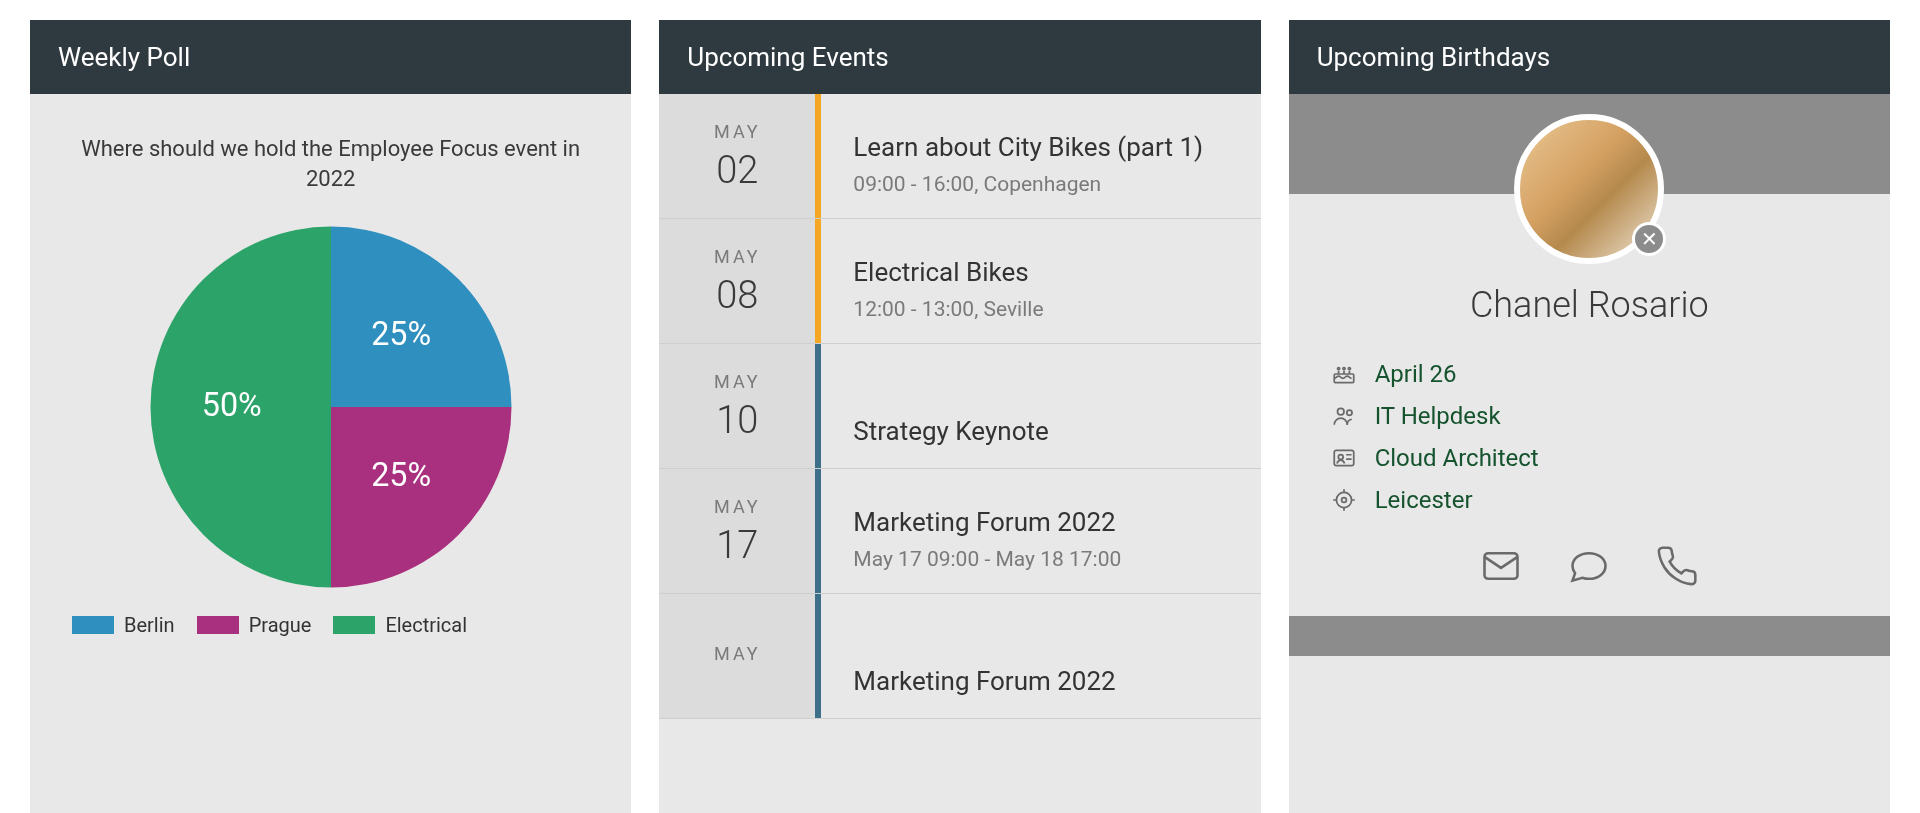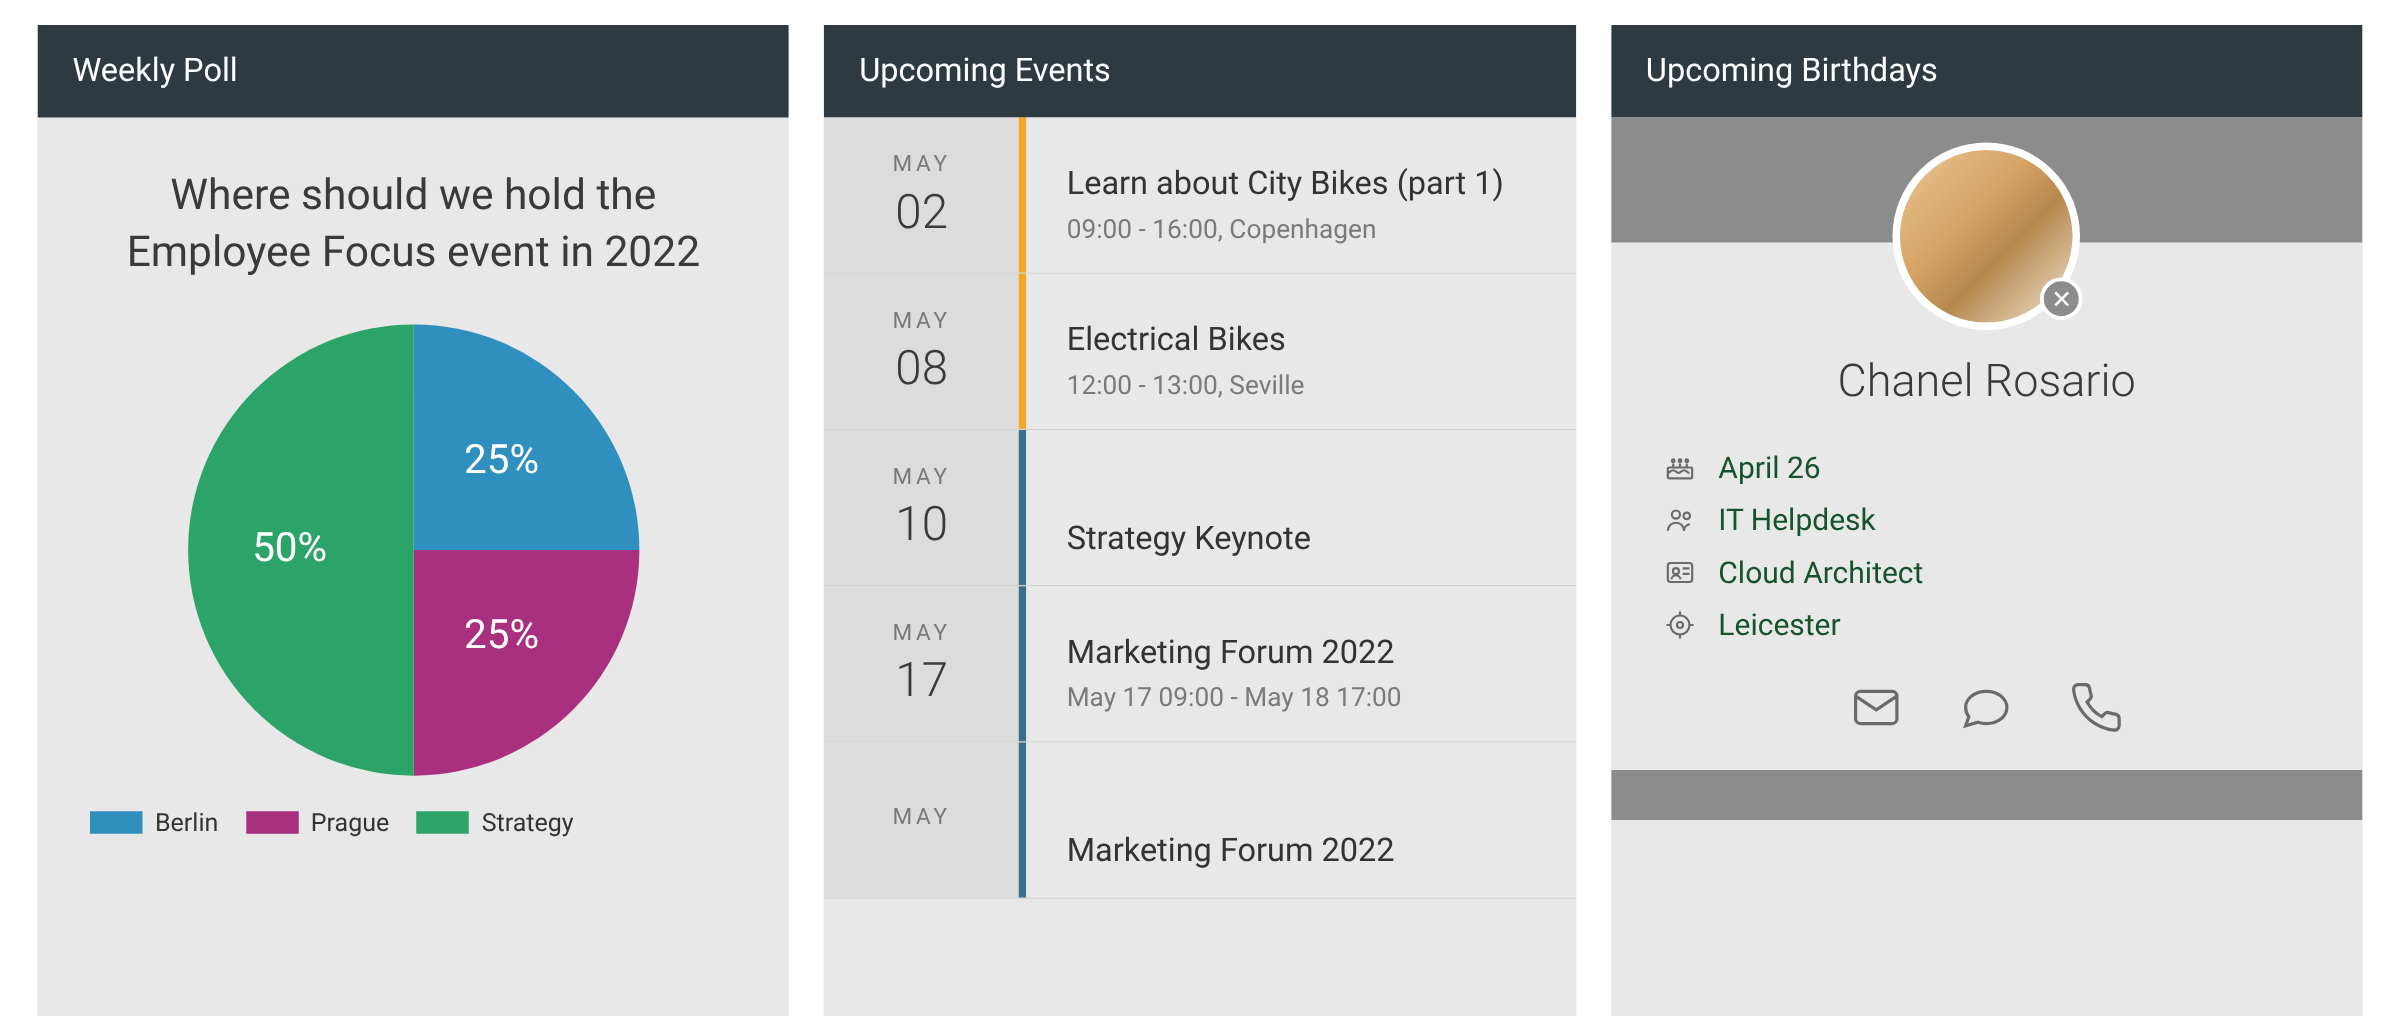--- a/index.html
+++ b/index.html
@@ -26,21 +26,21 @@
     font-size: 26px;
     font-weight: 400;
     padding: 22px 28px;
   }
   
   .poll-content {
     padding: 40px 30px 0 30px;
     text-align: center;
   }
   .poll-question {
-    font-size: 34px;
+    font-size: 22px;
     color: #3a3a3a;
     line-height: 1.35;
     margin-bottom: 24px;
   }
   .pie-wrap {
     display: flex;
     justify-content: center;
     margin-bottom: 16px;
   }
   .legend {
@@ -194,21 +194,21 @@
         <div class="legend-item">
           <span class="swatch" style="background: rgb(47, 143, 191);"></span>
           <span>Berlin</span>
         </div>
         <div class="legend-item">
           <span class="swatch" style="background: rgb(168, 48, 126);"></span>
           <span>Prague</span>
         </div>
         <div class="legend-item">
           <span class="swatch" style="background: rgb(44, 163, 104);"></span>
-          <span>Strategy</span>
+          <span>Electrical</span>
         </div>
       </div>
   </div>
 </div>
 
 <div class="card">
   <div class="card-header">Upcoming Events</div>
   <div class="events-list" id="events-list">
       <div class="event-row">
         <div class="event-date">

